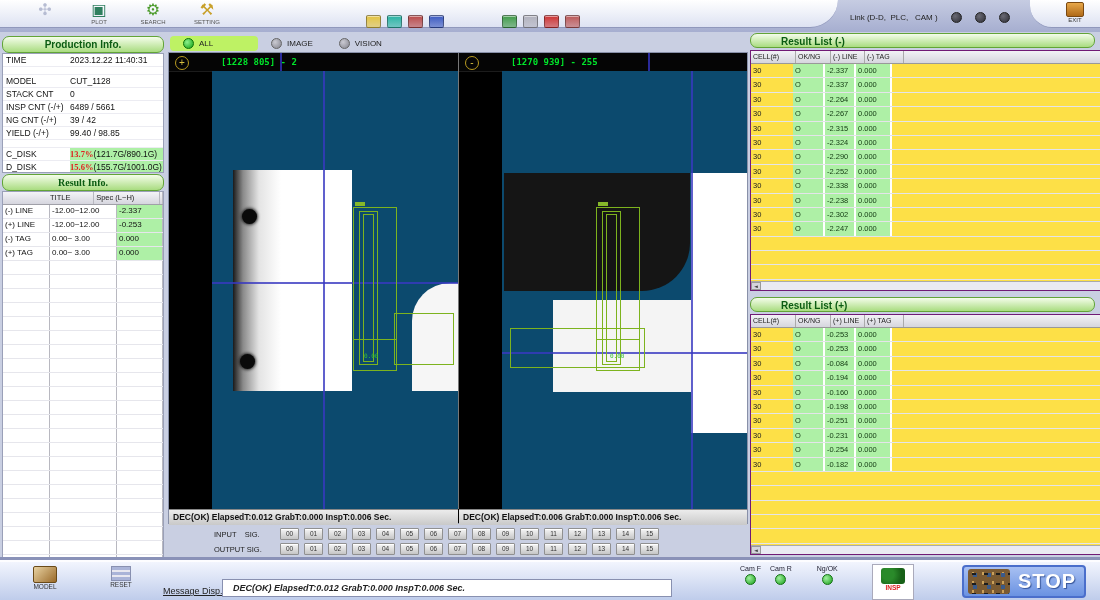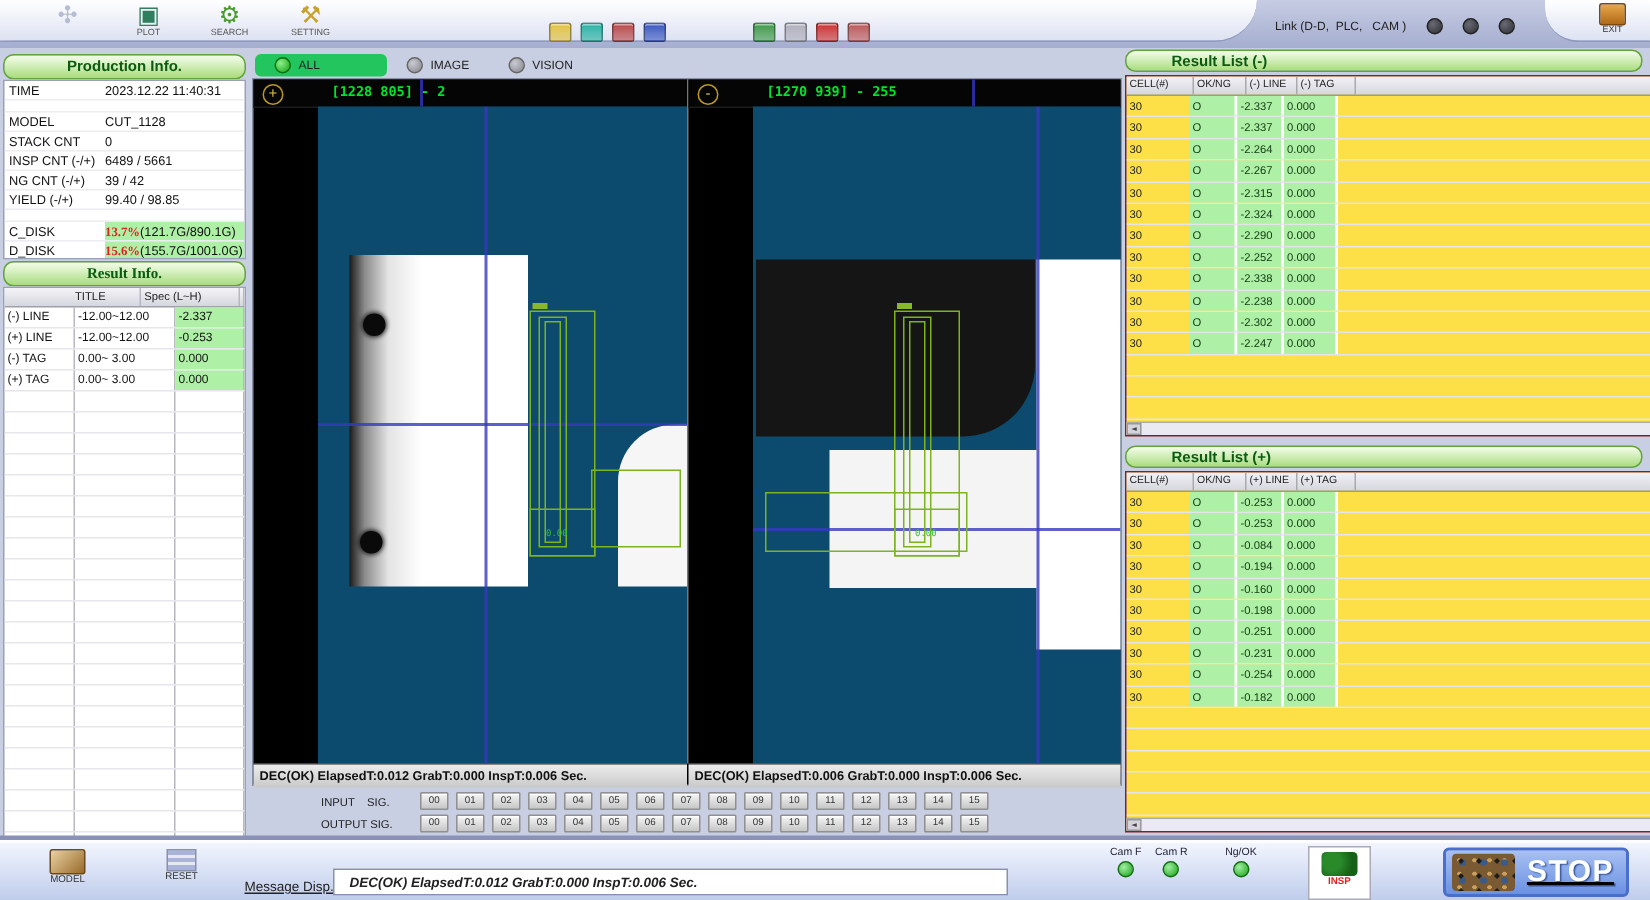--- a/index.html
+++ b/index.html
@@ -58,21 +58,21 @@
   .ri-cell{border-right:1px solid #b8b8c0;padding-left:2px;line-height:12px;white-space:nowrap;overflow:hidden;}
   .ri-c0{width:44px;}.ri-c1{width:64px;}.ri-c2{flex:1;}
   .ri-row{display:flex;height:13px;line-height:13px;border-bottom:1px solid #e6e6ec;
           font-size:8px;color:#111;}
   .ri-meas{background:#aef0a6;}
 
   
   #tabs{position:absolute;left:170px;top:35px;height:16px;display:flex;align-items:center;}
   .tab{display:flex;align-items:center;gap:5px;height:15px;padding:0 13px;font-size:8px;
        color:#222;cursor:pointer;}
-  .tab.sel{background:#22c55e;border-radius:4px;min-width:62px;}
+  .tab.sel{background:#bef264;border-radius:4px;min-width:62px;}
   .tab-dot{width:9px;height:9px;border-radius:50%;}
   .dot-on{background:radial-gradient(circle at 35% 35%,#8cf08c,#12a012);border:1px solid #0a700a;}
   .dot-off{background:radial-gradient(circle at 35% 35%,#cacad2,#84848e);border:1px solid #666;}
 
   
   #cams{position:absolute;left:168px;top:52px;width:580px;height:472px;
         border:1px solid #8890a8;background:#000;box-sizing:border-box;}
   .cam{position:absolute;top:0;height:456px;}
   #cam-left{left:0;width:289px;}
   #cam-right{left:290px;width:288px;}
@@ -166,21 +166,21 @@
   .led-item{text-align:center;font-size:7px;color:#223;margin-right:9px;}
   .led-item.far{margin-left:16px;}
   .led{width:9px;height:9px;margin:2px auto 0;border-radius:50%;
        background:radial-gradient(circle at 35% 35%,#a0f0a0,#18a018);border:1px solid #127012;}
   #insp-btn{left:872px;top:2px;width:40px;height:34px;background:#fff;border:1px solid #aab;}
   #insp-icon{width:24px;height:16px;margin:3px auto 0;border-radius:3px;
              background:radial-gradient(circle at 30% 40%,#2a8a2a 30%,#176017 70%);}
   #insp-label{font-size:6.5px;color:#d22;font-weight:bold;}
   #stop-btn{left:962px;top:3px;width:124px;height:33px;
             background:linear-gradient(#a8c0f2,#6a92e2);border:2px solid #4a6ecb;border-radius:4px;
-            display:flex;align-items:center;box-sizing:border-box;text-decoration:underline;}
+            display:flex;align-items:center;box-sizing:border-box;}
   #stop-icon{width:42px;height:25px;margin-left:4px;border-radius:3px;background-color:#7a5a32;
             background-image:radial-gradient(#1c1c1c 20%,transparent 21%),
                              radial-gradient(#3a5a8a 25%,transparent 26%),
                              radial-gradient(#caa05a 20%,transparent 21%);
             background-size:12px 10px,14px 12px,10px 9px;}
   #stop-label{flex:1;text-align:center;font-size:20px;font-weight:bold;color:#fff;
               text-shadow:1px 1px 1px #35549a;letter-spacing:1px;}
 </style>
 </head>
 <body>

